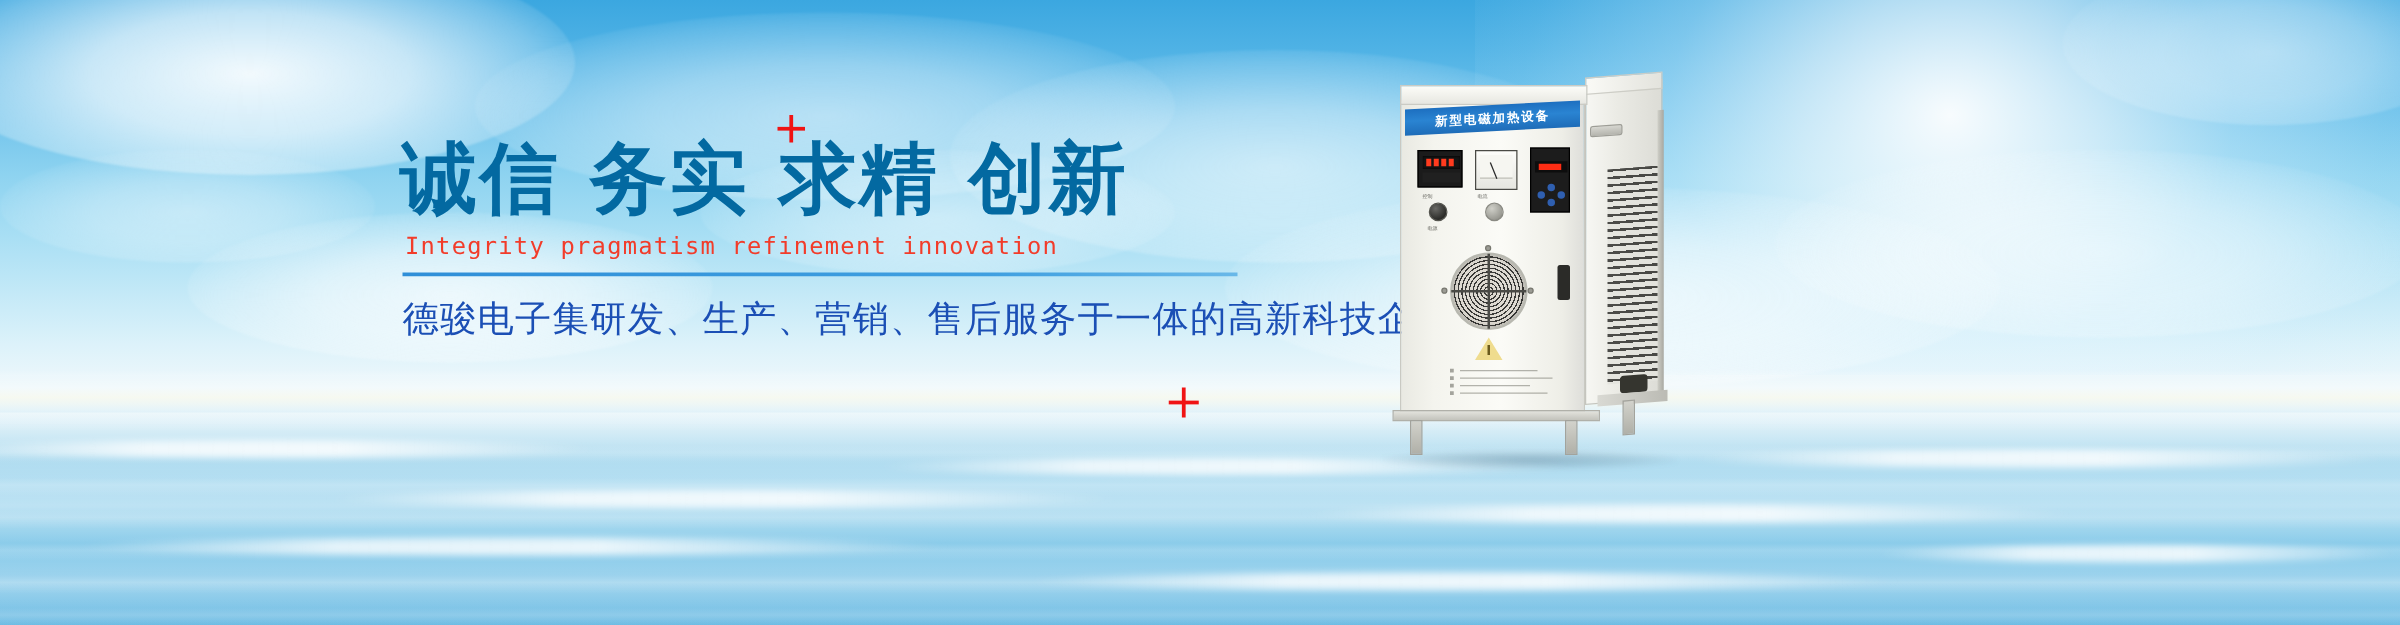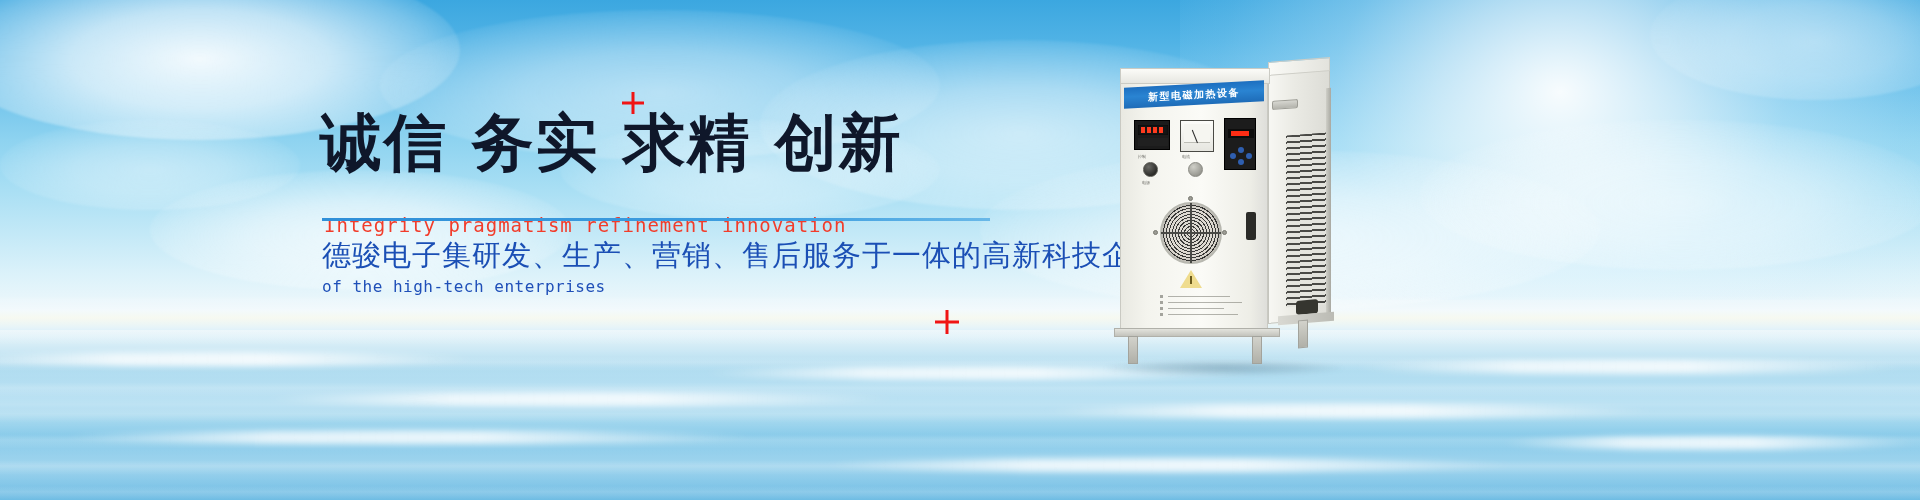--- a/index.html
+++ b/index.html
@@ -111,27 +111,27 @@
        rgba(255,255,255,0) 100%);
     filter:blur(3px); pointer-events:none;
   }
 
   
   .copy { position:absolute; left:320px; top:0; width:760px; height:500px; }
 
   .headline {
     position:absolute; left:0; top:112px;
     font-family:"DejaVu Sans","Liberation Sans", sans-serif;
-    font-size:62px; font-weight:700; color:#0f172a;
+    font-size:62px; font-weight:700; color:#0369a1;
     letter-spacing:2px; line-height:1; white-space:nowrap;
   }
   .sub-en {
     position:absolute; left:4px; top:186px;
     font-family:"DejaVu Sans Mono","Liberation Mono", monospace;
-    font-size:19px; color:#f23c2a; letter-spacing:1px; white-space:nowrap;margin-top:28px;
+    font-size:19px; color:#f23c2a; letter-spacing:1px; white-space:nowrap;
   }
   .divider {
     position:absolute; left:2px; top:218px; width:668px; height:3px;
     background:linear-gradient(to right,#2f8fd8 0%,#3f9fe0 70%,#69b8e8 100%);
   }
   .desc-cn {
     position:absolute; left:2px; top:236px;
     font-family:"DejaVu Serif","Liberation Serif", serif;
     font-size:29px; color:#1b4fb5; letter-spacing:1px; white-space:nowrap;
   }
@@ -422,21 +422,20 @@
 
     <div class="headline">诚信 务实 求精 创新</div>
 
     <div class="sub-en">Integrity  pragmatism  refinement  innovation</div>
 
     <div class="divider"></div>
 
     <div class="desc-cn">德骏电子集研发、生产、营销、售后服务于一体的高新科技企业</div>
 
     <div class="desc-en">
-      <span class="l2">of the high-tech enterprises</span>
     </div>
 
     <div class="plus" id="plus-bottom"></div>
   </div>
 
   <div class="machine">
 
     <div class="shadow"></div>
 
     <div class="cab-side"></div>

